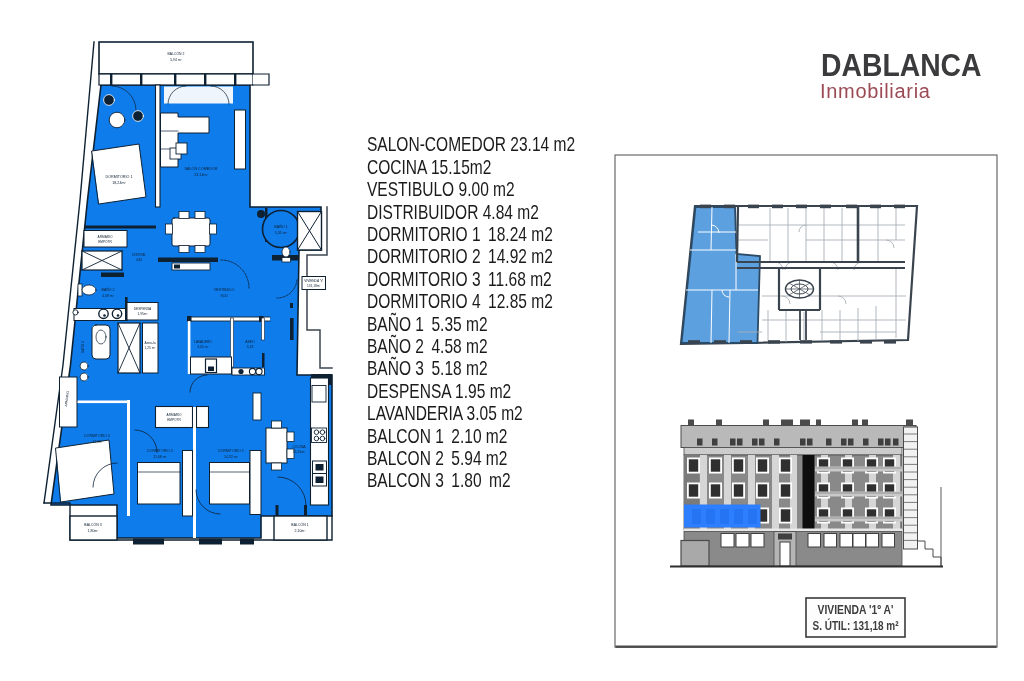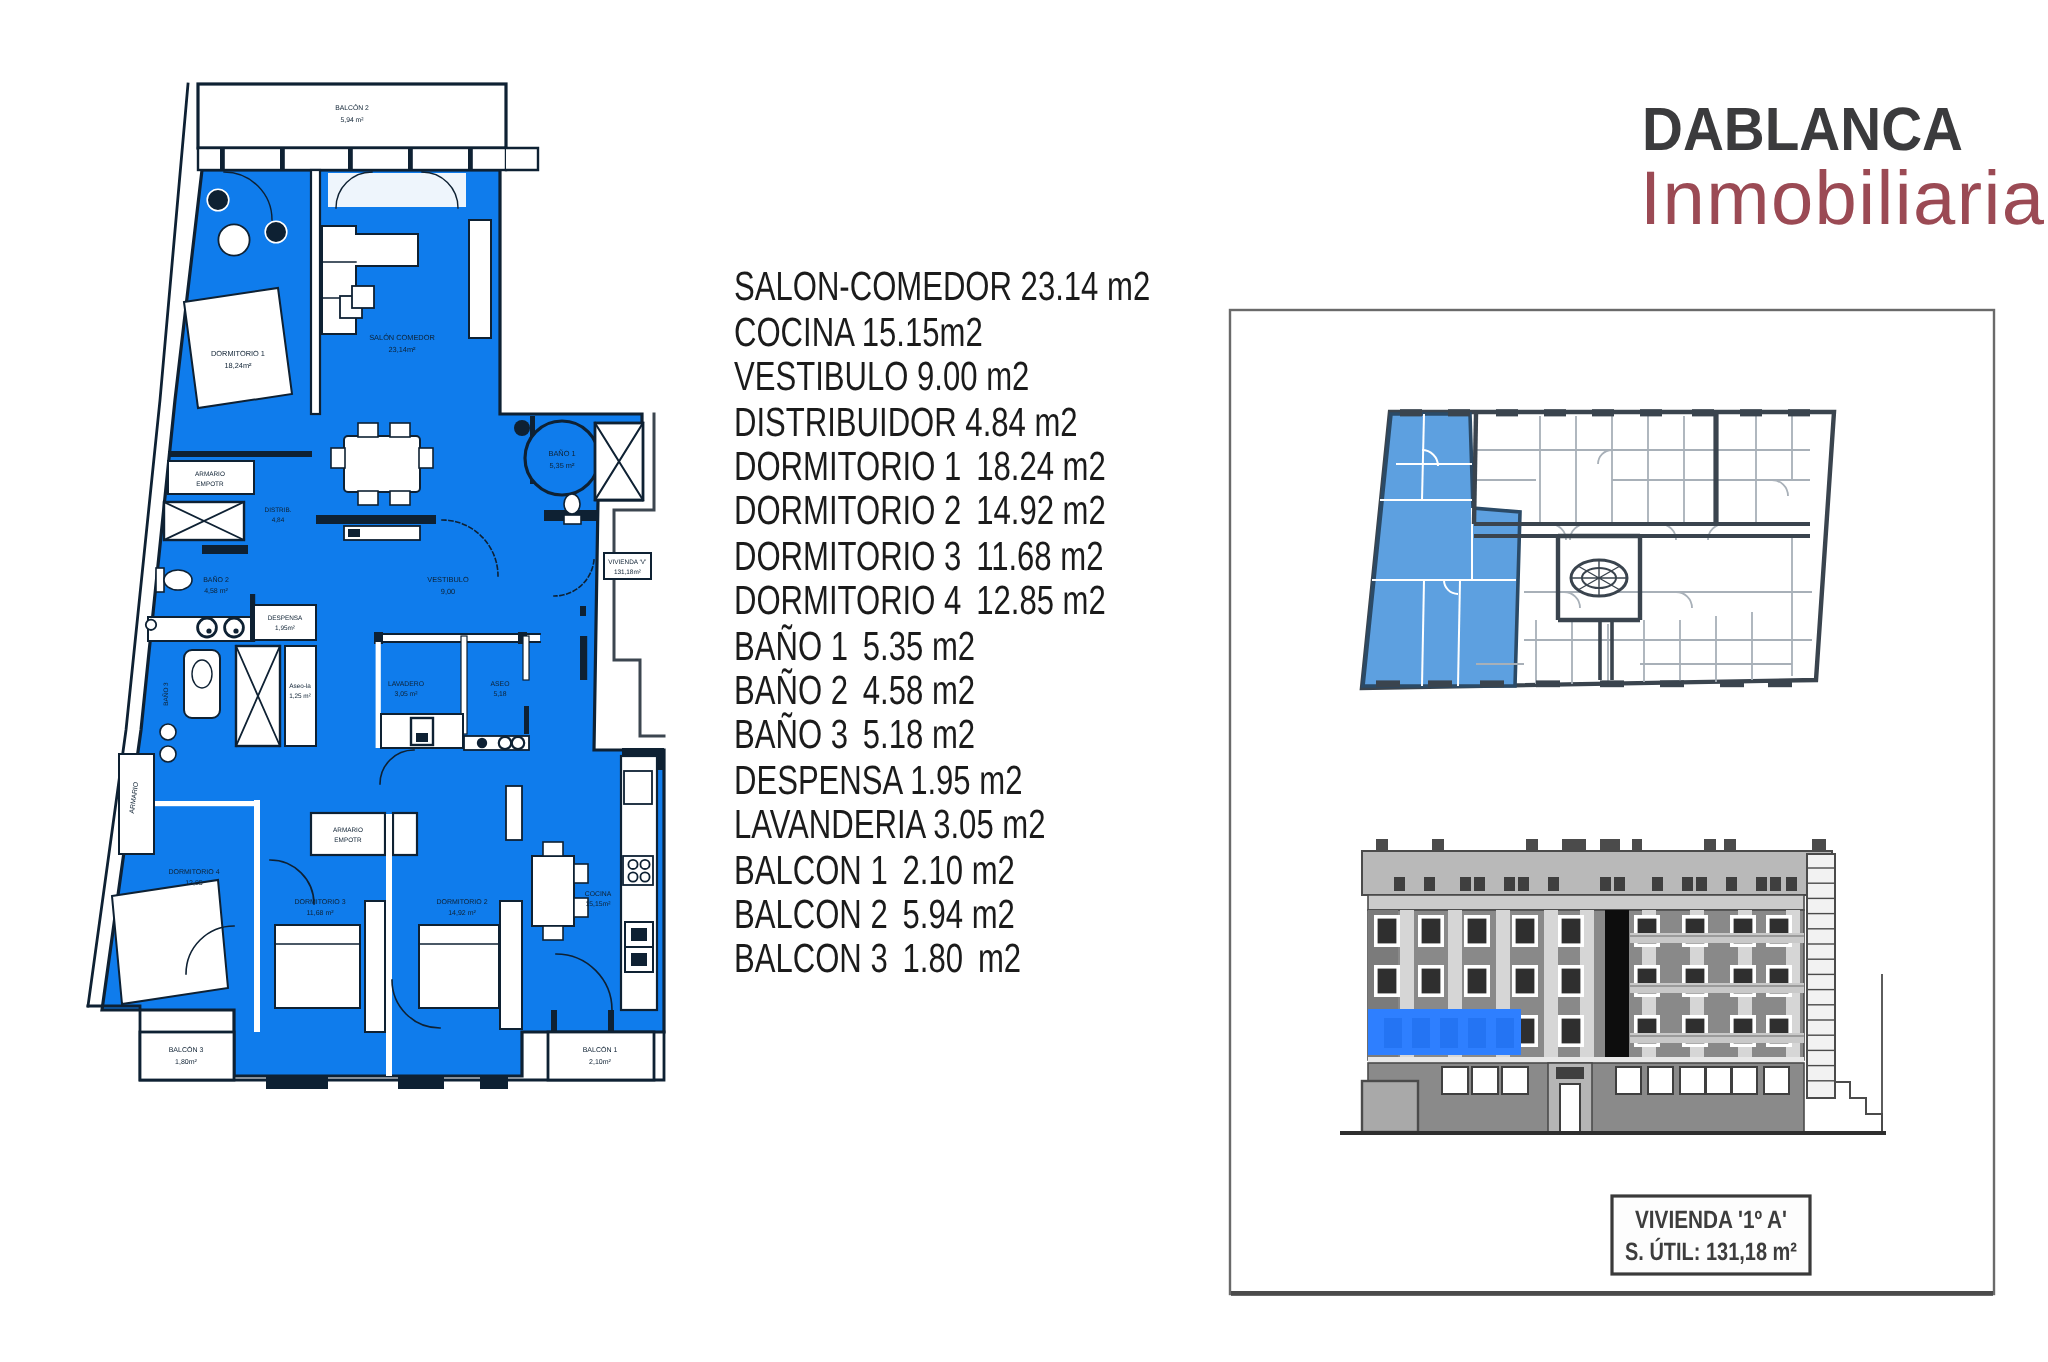--- a/index.html
+++ b/index.html
@@ -1,21 +1,21 @@
 <!DOCTYPE html>
 <html><head><meta charset="utf-8">
 <style>
 html,body{margin:0;padding:0;background:#ffffff;}
 #page{position:relative;width:1024px;height:681px;overflow:hidden;background:#ffffff;
  font-family:"Liberation Sans", sans-serif;}
 #rooms{position:absolute;left:367px;top:133.3px;font-size:20.4px;line-height:22.4px;
  color:#1b1b1b;white-space:pre;transform:scaleX(0.762);transform-origin:0 0;}
 #logo1{position:absolute;left:821px;top:50.3px;font-size:30.6px;font-weight:bold;
  color:#3b3b3d;line-height:1;transform:scaleX(0.926);transform-origin:0 0;}
-#logo2{position:absolute;left:820px;top:81.4px;font-size:38px;color:#9b4a54;
+#logo2{position:absolute;left:820px;top:81.4px;font-size:20px;color:#9b4a54;
  letter-spacing:0.7px;line-height:1;}
 svg{position:absolute;left:0;top:0;}
 </style></head>
 <body>
 <div id="page">
 
 <div id="rooms"><div>SALON-COMEDOR 23.14 m2</div><div>COCINA 15.15m2</div><div>VESTIBULO 9.00 m2</div><div>DISTRIBUIDOR 4.84 m2</div><div>DORMITORIO 1  18.24 m2</div><div>DORMITORIO 2  14.92 m2</div><div>DORMITORIO 3  11.68 m2</div><div>DORMITORIO 4  12.85 m2</div><div>BAÑO 1  5.35 m2</div><div>BAÑO 2  4.58 m2</div><div>BAÑO 3  5.18 m2</div><div>DESPENSA 1.95 m2</div><div>LAVANDERIA 3.05 m2</div><div>BALCON 1  2.10 m2</div><div>BALCON 2  5.94 m2</div><div>BALCON 3  1.80  m2</div></div>
 
 <div id="logo1">DABLANCA</div>
 

